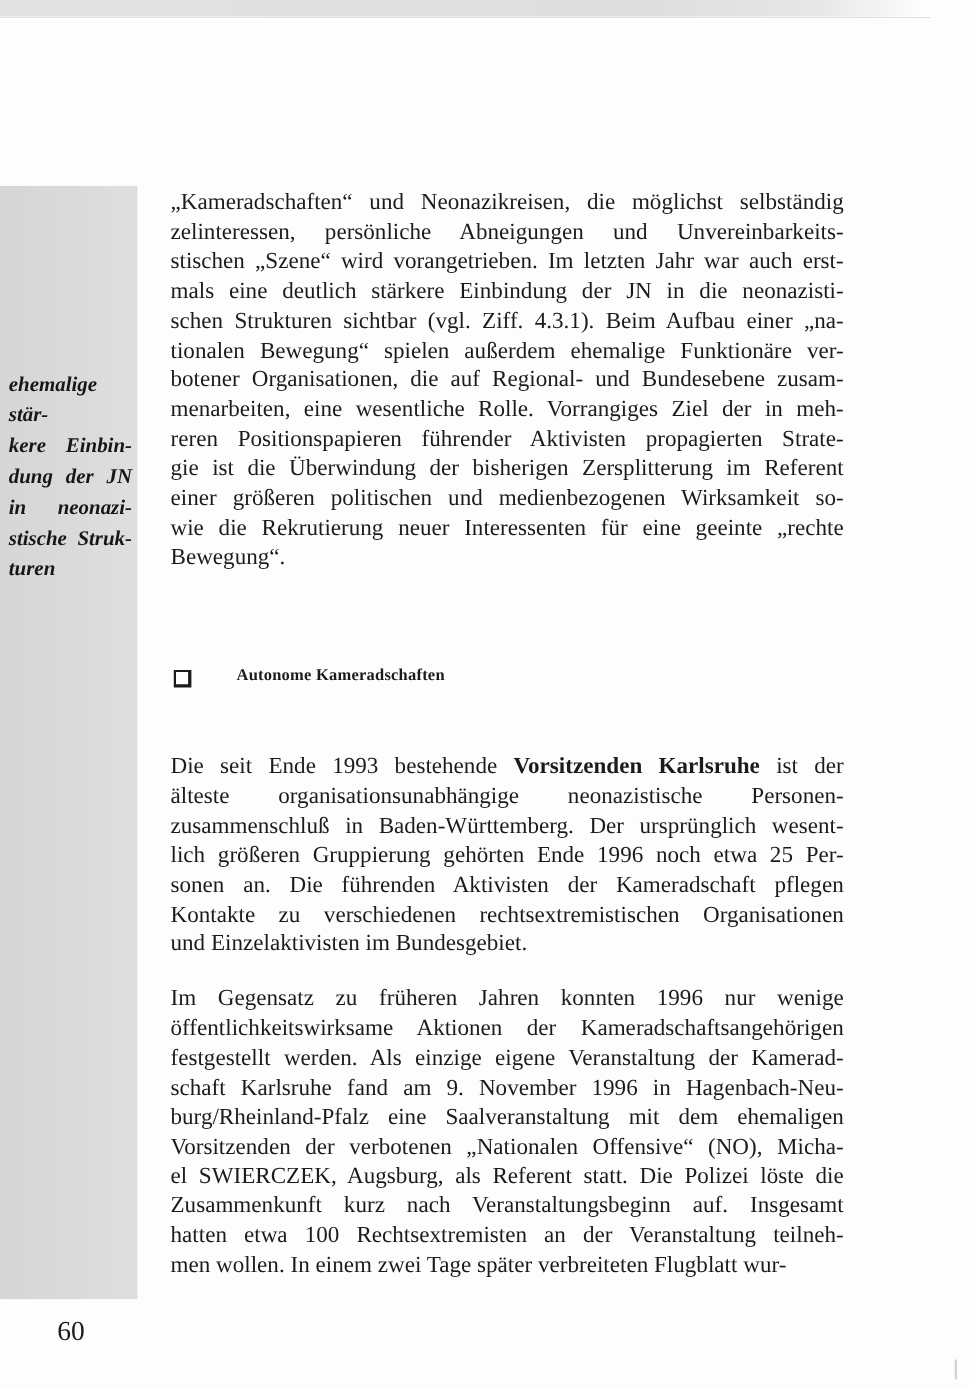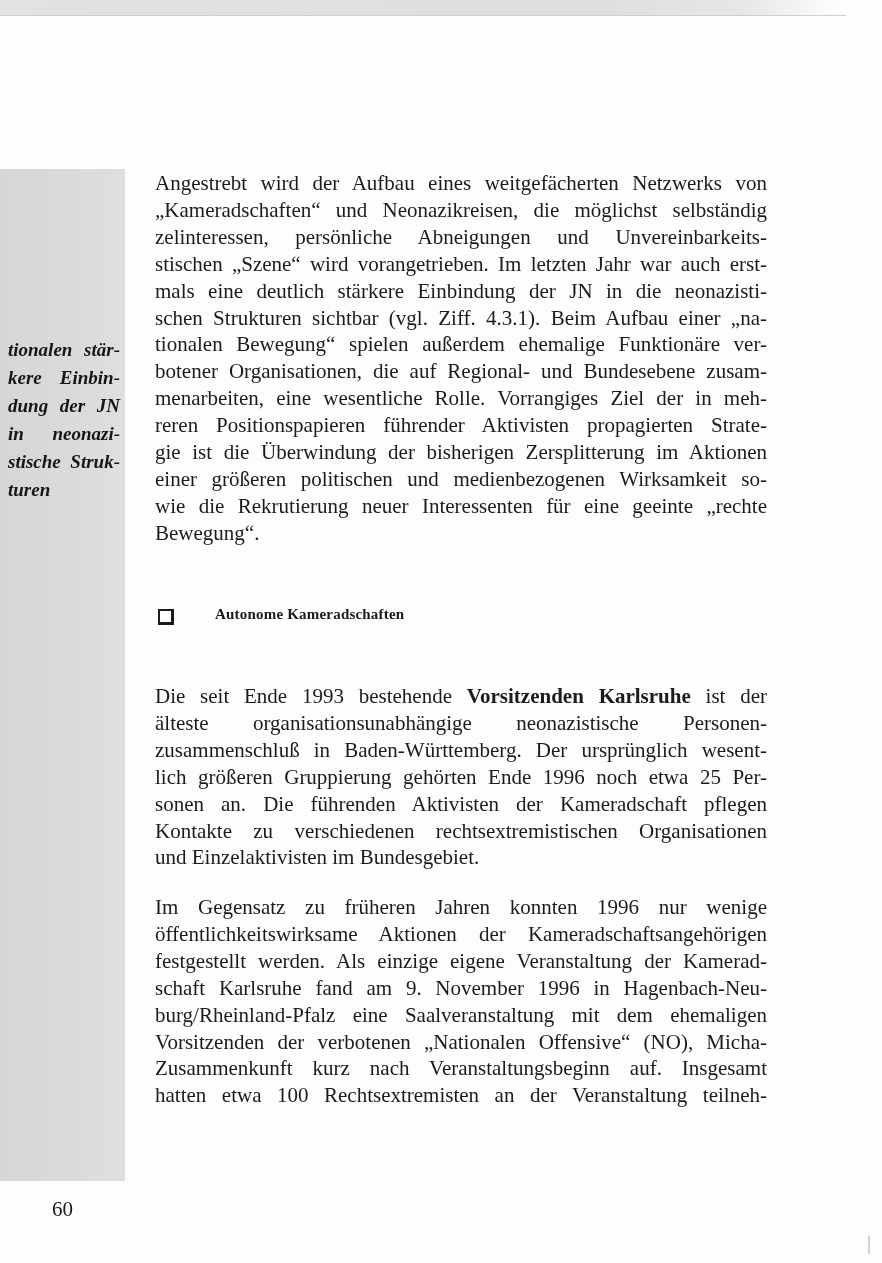--- a/index.html
+++ b/index.html
@@ -70,77 +70,78 @@
     background: #fdfdfd;
     display: inline-block;
   }
   .heading-label {
     position: absolute; left: 60px; top: 0;
     letter-spacing: 0.2px;
   }
   
   .page-number {
     position: absolute; left: 52px; top: 1197px;
-    font-size: 21px;
+    font-size: 25px;
   }
 </style>
 </head>
 <body>
 
 <div class="page">
 
   <div class="scan-band-top"></div>
   <div class="scan-tick-right"></div>
 
   <div class="sidebar"></div>
 
   <div class="margin-note">
-      <div class="line">tionalen stär-</div>
+      <div class="line">ehemalige stär-</div>
       <div class="line">kere Einbin-</div>
       <div class="line">dung der JN</div>
       <div class="line">in neonazi-</div>
       <div class="line">stische Struk-</div>
       <div class="line last">turen</div>
     </div>
 
   <div class="column">
     <div class="para para-1">
-        <div class="line">Angestrebt wird der Aufbau eines weitgefächerten Netzwerks von</div>
         <div class="line">„Kameradschaften“ und Neonazikreisen, die möglichst selbständig</div>
         <div class="line">zelinteressen, persönliche Abneigungen und Unvereinbarkeits-</div>
         <div class="line">stischen „Szene“ wird vorangetrieben. Im letzten Jahr war auch erst-</div>
         <div class="line">mals eine deutlich stärkere Einbindung der JN in die neonazisti-</div>
         <div class="line">schen Strukturen sichtbar (vgl. Ziff. 4.3.1). Beim Aufbau einer „na-</div>
         <div class="line">tionalen Bewegung“ spielen außerdem ehemalige Funktionäre ver-</div>
         <div class="line">botener Organisationen, die auf Regional- und Bundesebene zusam-</div>
         <div class="line">menarbeiten, eine wesentliche Rolle. Vorrangiges Ziel der in meh-</div>
         <div class="line">reren Positionspapieren führender Aktivisten propagierten Strate-</div>
-        <div class="line">gie ist die Überwindung der bisherigen Zersplitterung im Aktionen</div>
+        <div class="line">gie ist die Überwindung der bisherigen Zersplitterung im Referent</div>
         <div class="line">einer größeren politischen und medienbezogenen Wirksamkeit so-</div>
         <div class="line">wie die Rekrutierung neuer Interessenten für eine geeinte „rechte</div>
         <div class="line last">Bewegung“.</div>
       </div>
     <div class="para para-2">
         <div class="line">Die seit Ende 1993 bestehende <b>Vorsitzenden Karlsruhe</b> ist der</div>
         <div class="line">älteste organisationsunabhängige neonazistische Personen-</div>
         <div class="line">zusammenschluß in Baden-Württemberg. Der ursprünglich wesent-</div>
         <div class="line">lich größeren Gruppierung gehörten Ende 1996 noch etwa 25 Per-</div>
         <div class="line">sonen an. Die führenden Aktivisten der Kameradschaft pflegen</div>
         <div class="line">Kontakte zu verschiedenen rechtsextremistischen Organisationen</div>
         <div class="line last">und Einzelaktivisten im Bundesgebiet.</div>
       </div>
     <div class="para para-3">
         <div class="line">Im Gegensatz zu früheren Jahren konnten 1996 nur wenige</div>
         <div class="line">öffentlichkeitswirksame Aktionen der Kameradschaftsangehörigen</div>
         <div class="line">festgestellt werden. Als einzige eigene Veranstaltung der Kamerad-</div>
         <div class="line">schaft Karlsruhe fand am 9. November 1996 in Hagenbach-Neu-</div>
         <div class="line">burg/Rheinland-Pfalz eine Saalveranstaltung mit dem ehemaligen</div>
         <div class="line">Vorsitzenden der verbotenen „Nationalen Offensive“ (NO), Micha-</div>
+        <div class="line">el SWIERCZEK, Augsburg, als Referent statt. Die Polizei löste die</div>
         <div class="line">Zusammenkunft kurz nach Veranstaltungsbeginn auf. Insgesamt</div>
         <div class="line">hatten etwa 100 Rechtsextremisten an der Veranstaltung teilneh-</div>
+        <div class="line last">men wollen. In einem zwei Tage später verbreiteten Flugblatt wur-</div>
       </div>
   </div>
 
   <div class="heading">
     <span class="bullet-box"></span>
     <span class="heading-label">Autonome Kameradschaften</span>
   </div>
 
   <div class="page-number">60</div>
 

